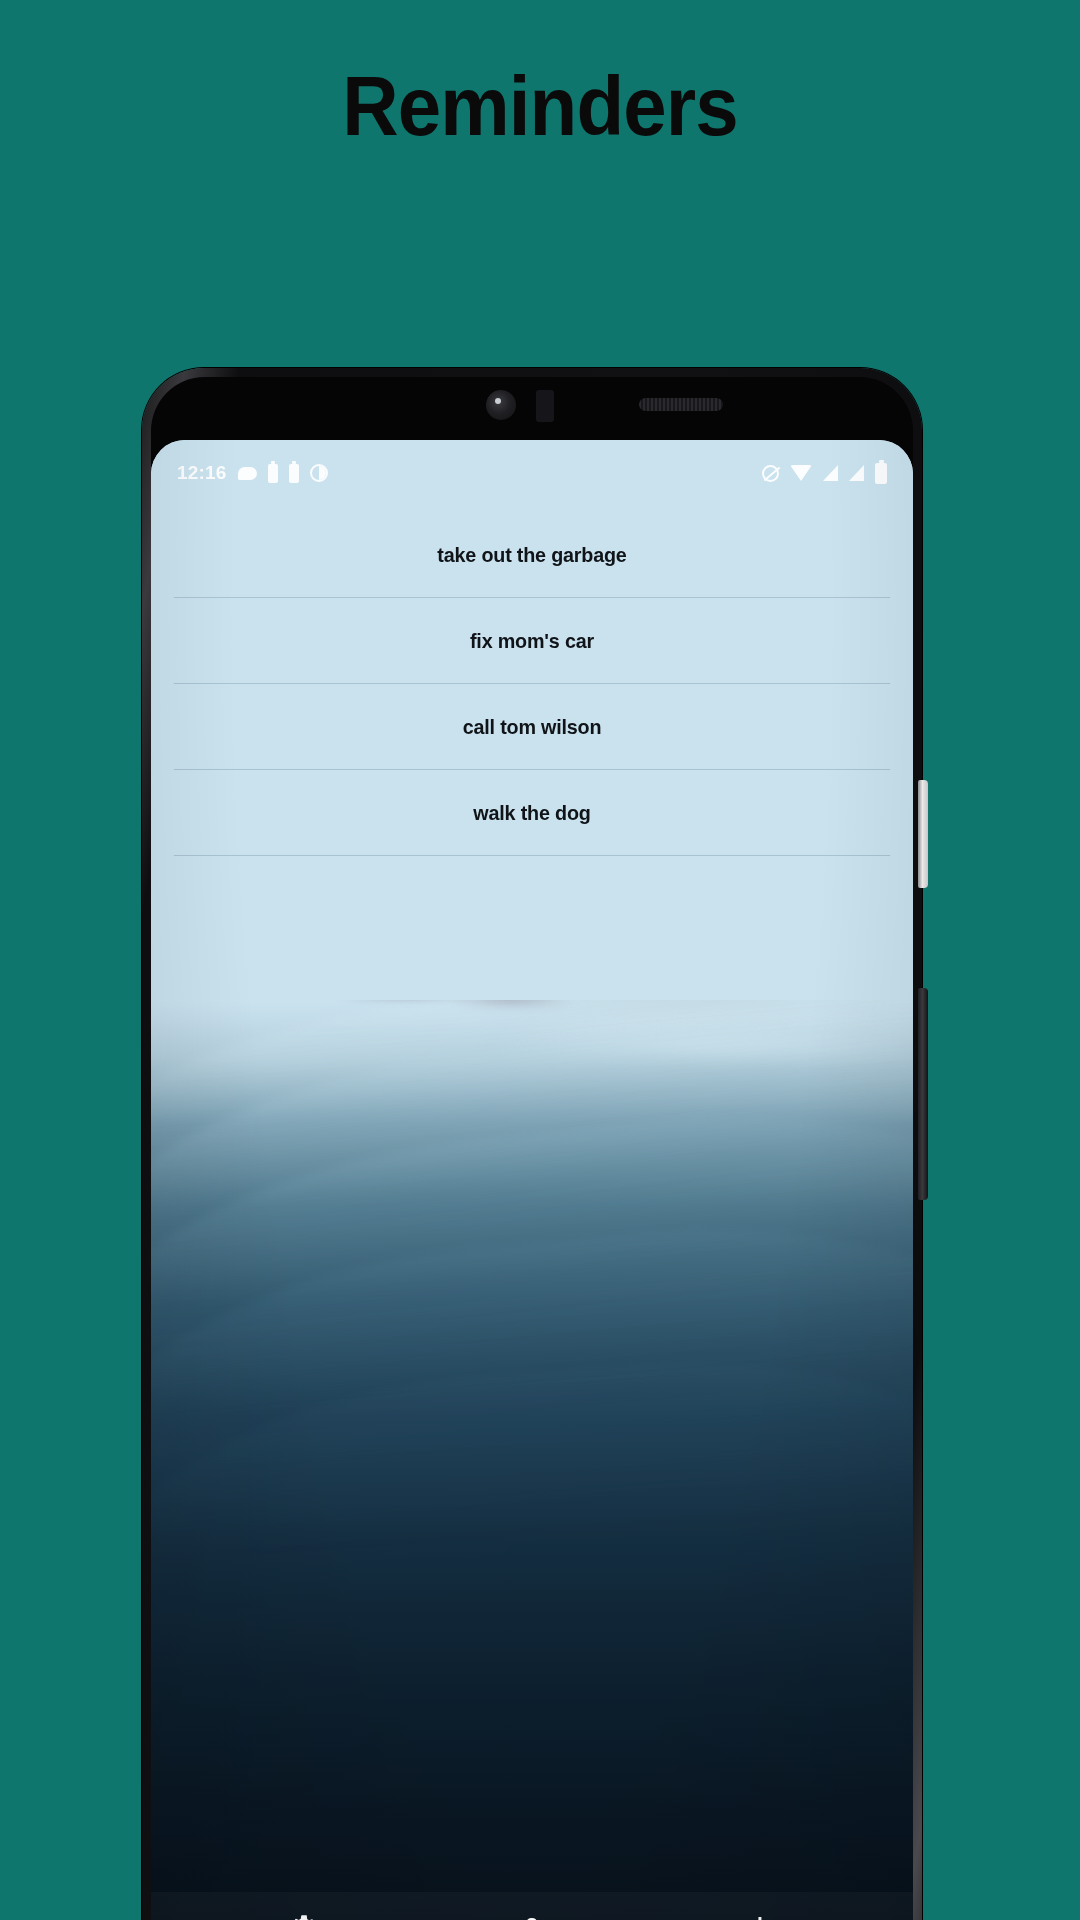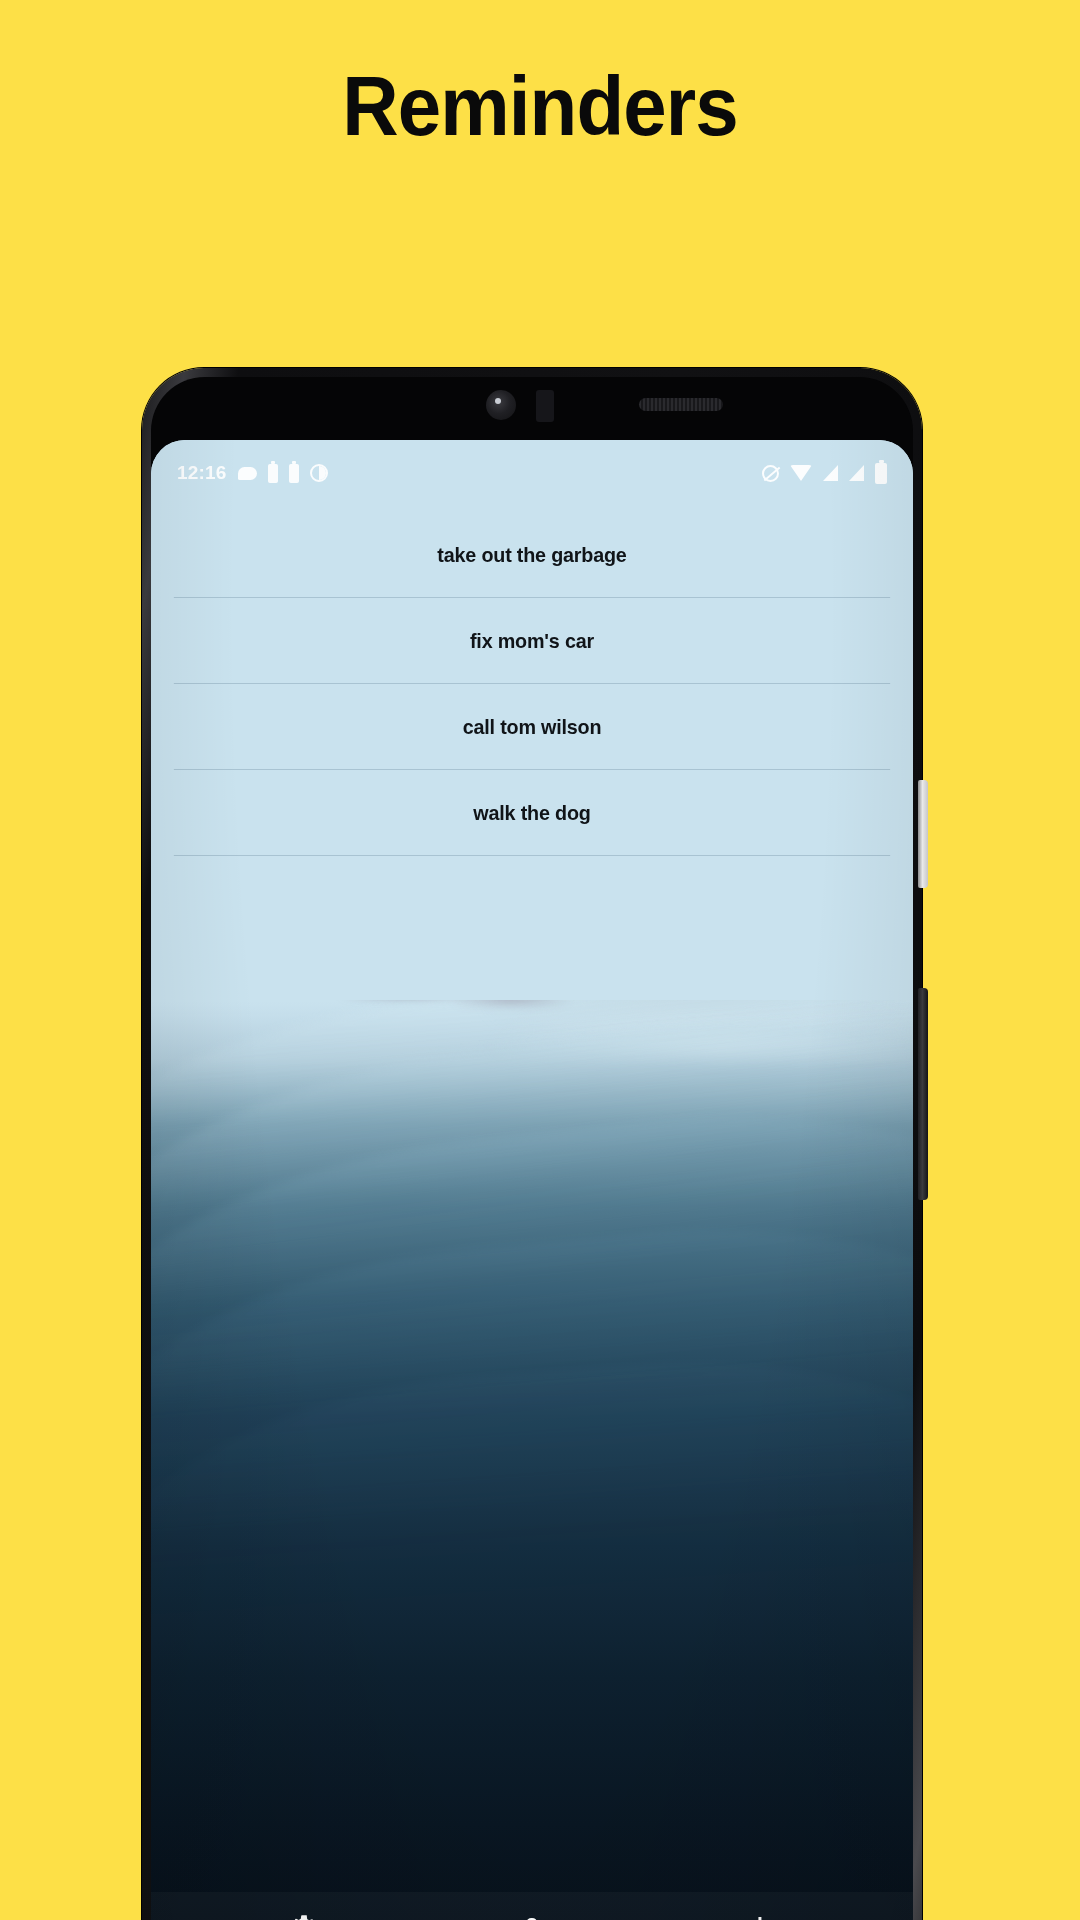--- a/index.html
+++ b/index.html
@@ -9,21 +9,21 @@
     height: 1920px;
     background: #ffffff;
     font-family: "Liberation Sans", sans-serif;
     overflow: hidden;
   }
 
   #root {
     position: relative;
     width: 1080px;
     height: 1920px;
-    background: #fde047;
+    background: #0f766e;
   }
 
   
   .page-title {
     position: absolute;
     top: 58px;
     left: 0;
     width: 1080px;
     text-align: center;
     font-size: 84px;

